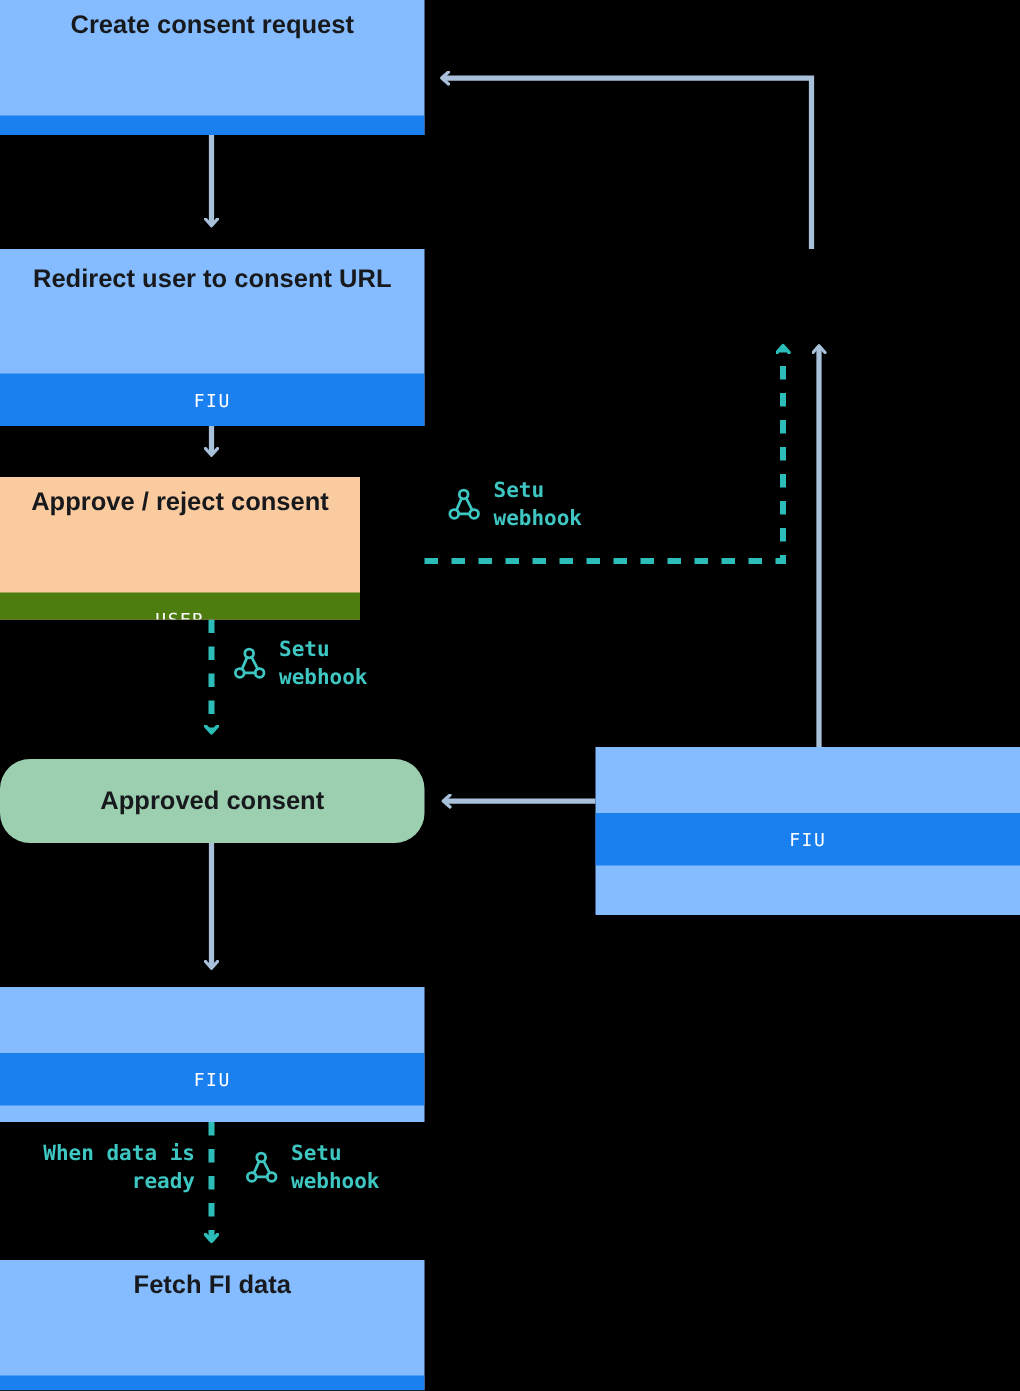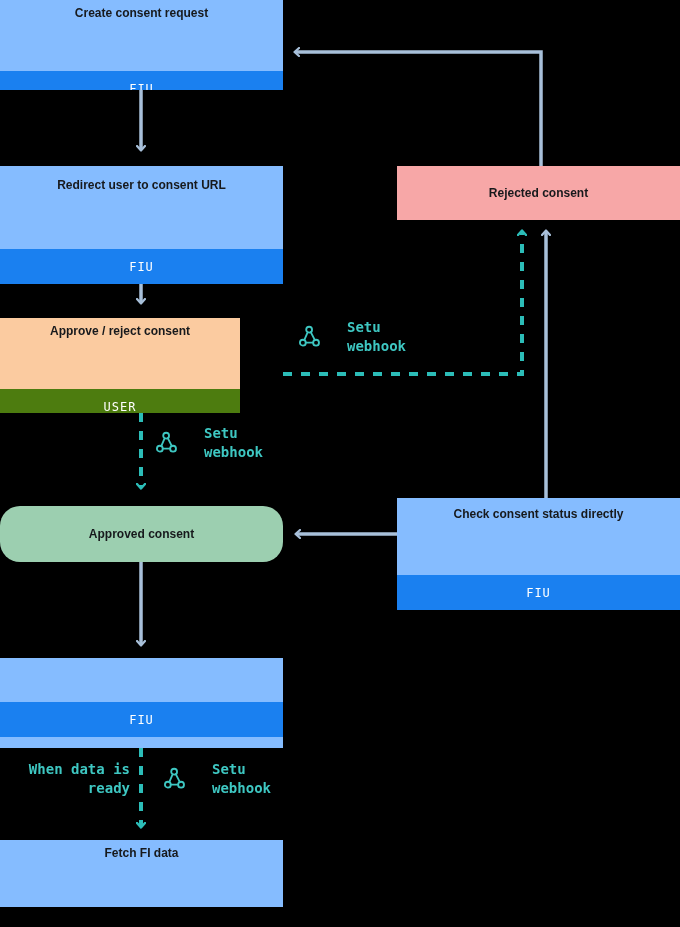--- a/index.html
+++ b/index.html
@@ -22,21 +22,21 @@
     flex-direction: column;
     overflow: hidden;
   }
   .node-title {
     flex: 1 1 auto;
     display: flex;
     align-items: center;
     justify-content: center;
     text-align: center;
     font-weight: bold;
-    font-size: 12px;
+    font-size: 17px;
     line-height: 1.25;
     color: #17191c;
     padding: 6px 10px;
     box-sizing: border-box;
   }
   .node-role {
     flex: 0 0 auto;
     height: 35px;
     display: flex;
     align-items: center;
@@ -61,21 +61,21 @@
     font-size: 14px;
     font-weight: bold;
     line-height: 1.35;
     color: #3ec7c2;
     white-space: pre-line;
   }
   .wh-group {
     position: absolute;
     display: flex;
     align-items: center;
-    gap: 24px;
+    gap: 6px;
   }
   .wh-icon {
     flex: 0 0 auto;
     width: 26px;
     height: 26px;
     display: block;
   }
   .wh-text {
     font-family: "DejaVu Sans Mono", "Liberation Mono", monospace;
     font-size: 14px;
@@ -153,31 +153,27 @@
   </div>
 
   <div class="node" style="left:0px; top:506px; width:283px; height:56px; background:#9ccfb0;border-radius:20px;">
     <div class="node-title">Approved consent</div>
   </div>
 
   <div class="node" style="left:0px; top:658px; width:283px; height:90px; background:#85bcff;">
     <div class="node-role" style="background:#1a80f0;">FIU</div>
   </div>
 
-  <div class="node" style="left:0px; top:840px; width:283px; height:67px; background:#85bcff;">
+  <div class="node" style="left:0px; top:840px; width:283px; height:87px; background:#85bcff;">
     <div class="node-title">Fetch FI data</div>
     <div class="node-role" style="background:#1a80f0;">FIU</div>
   </div>
 
-  <div class="node" style="left:397px; top:166px; width:283px; height:54px; background:#f7a7a7;">
-    <div class="node-title">Rejected consent</div>
-  </div>
 
   <div class="node" style="left:397px; top:498px; width:283px; height:112px; background:#85bcff;">
-    <div class="node-title">Check consent status directly</div>
     <div class="node-role" style="background:#1a80f0;">FIU</div>
   </div>
 
   <div class="wh-group" style="left:297px; top:318px;">
     <svg class="wh-icon" viewBox="0 0 24 24" xmlns="http://www.w3.org/2000/svg">
       <g fill="none" stroke="#3ec7c2" stroke-width="1.7" stroke-linecap="round" stroke-linejoin="round">
         <circle cx="11.2" cy="5.2" r="2.7"></circle>
         <circle cx="5.4" cy="17.2" r="2.7"></circle>
         <circle cx="17.6" cy="17.2" r="2.7"></circle>
         <path d="M9.9 7.6 L6.8 14.7"></path>

